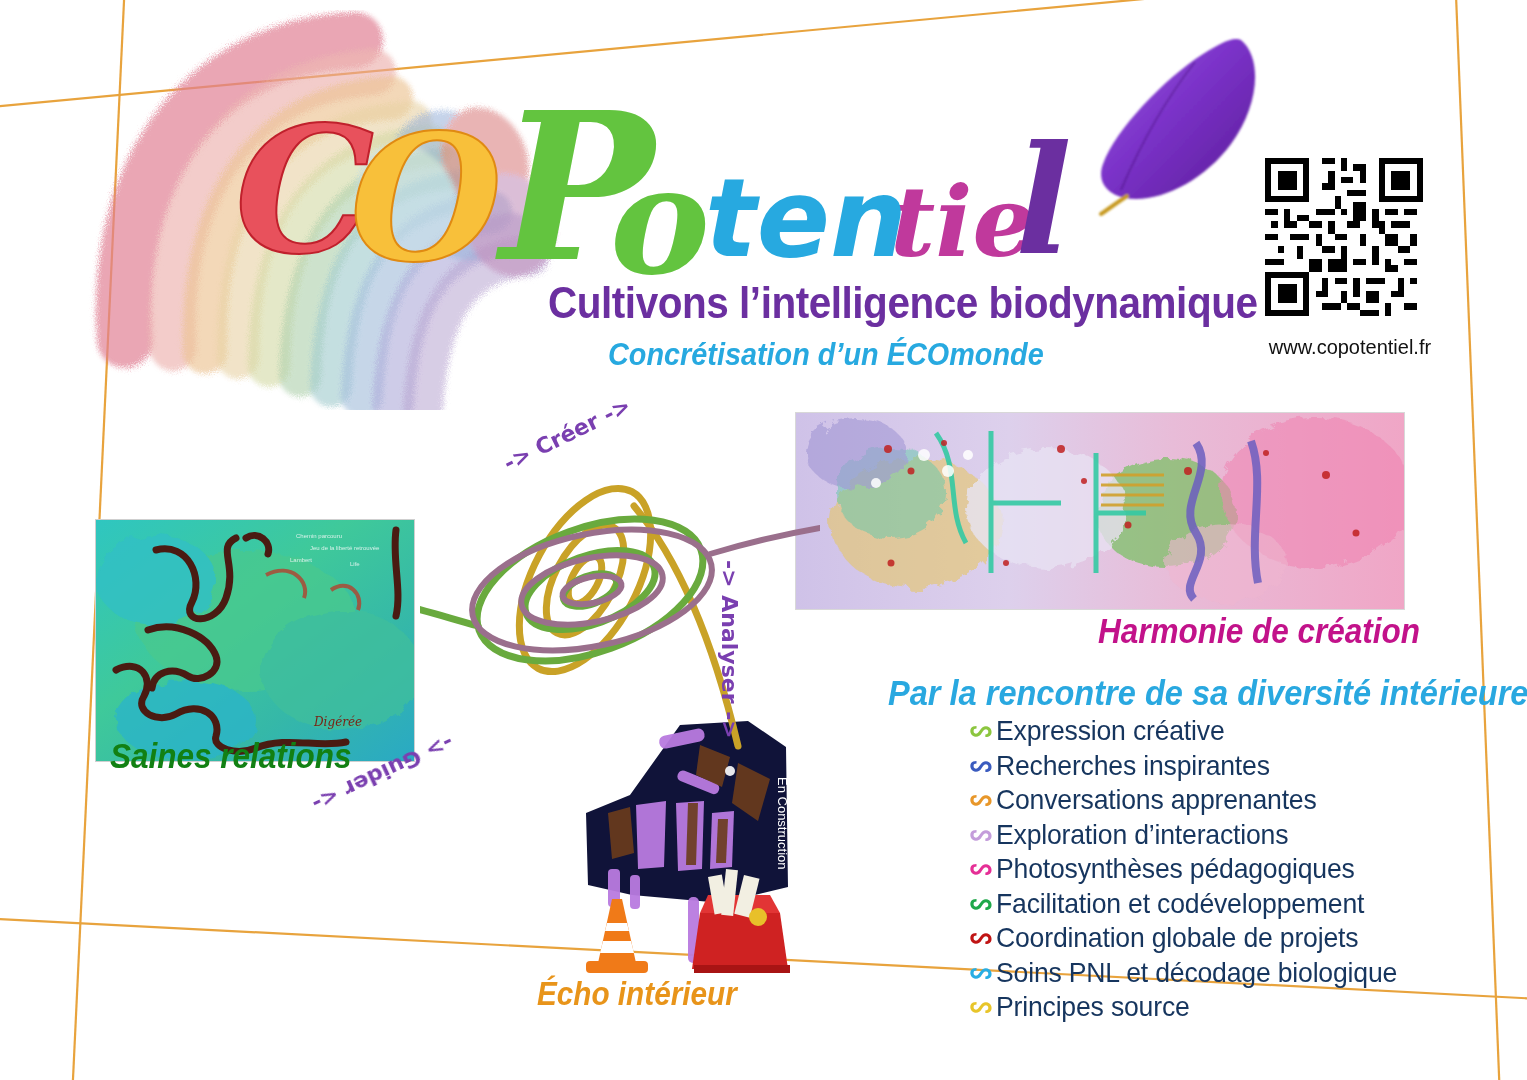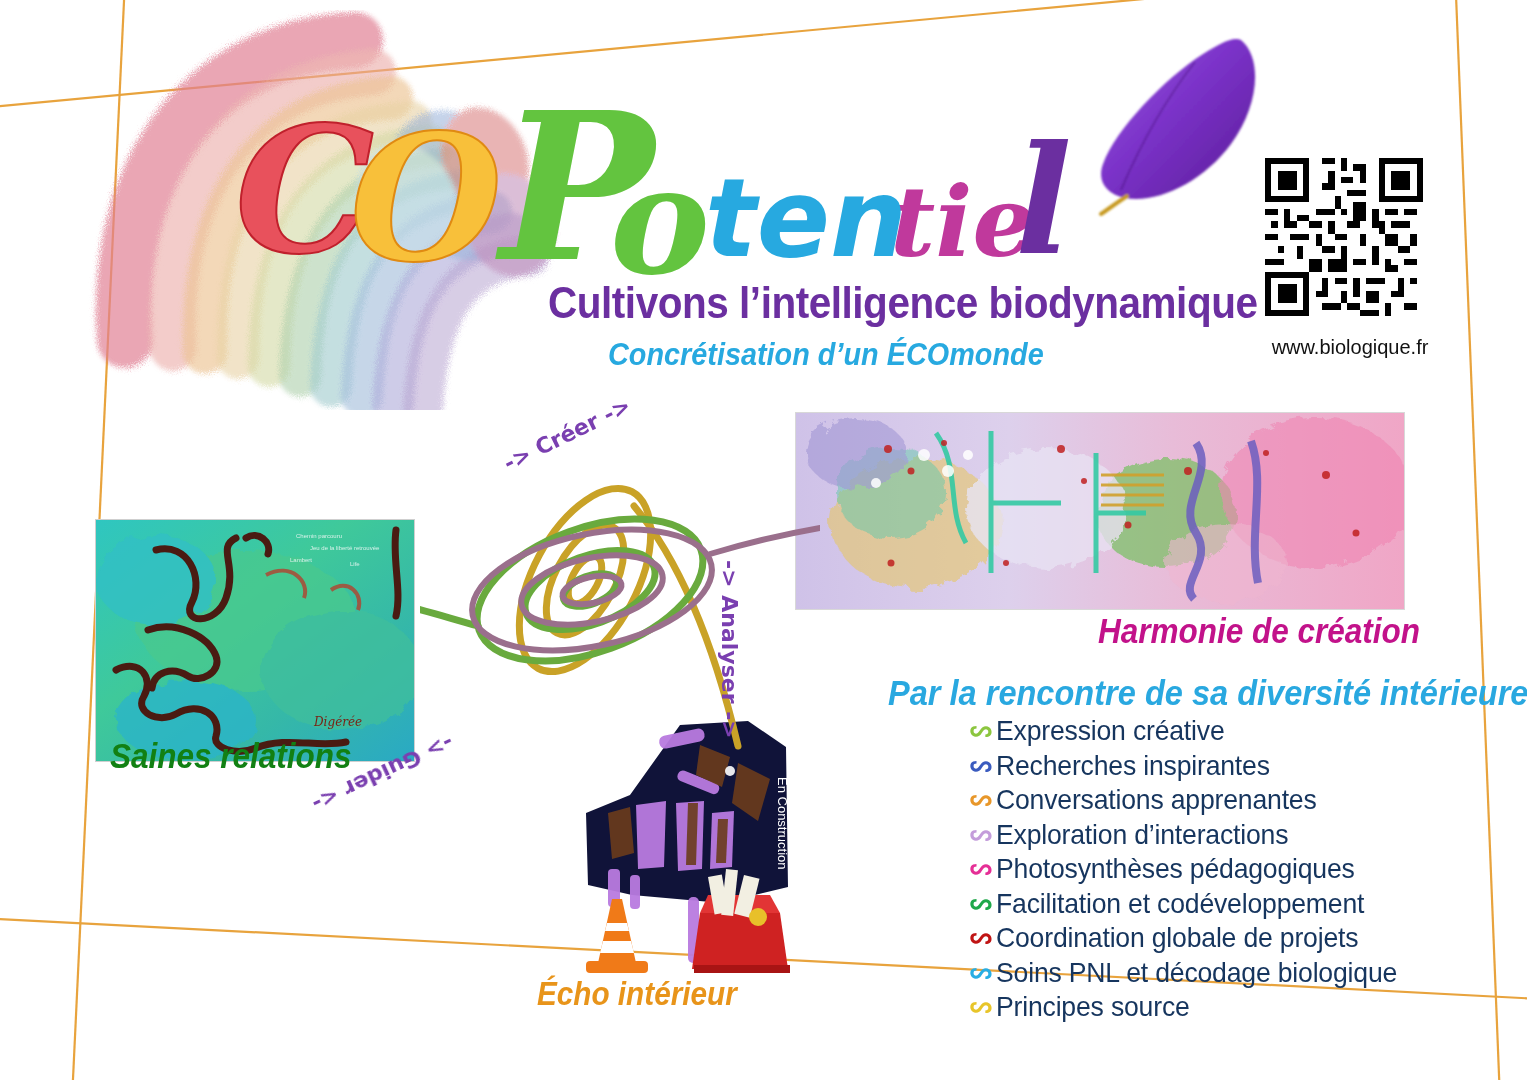--- a/index.html
+++ b/index.html
@@ -246,21 +246,21 @@
         <rect x="9" y="23" width="3" height="1"></rect>
           <rect x="13" y="23" width="2" height="1"></rect>
         <rect x="15" y="24" width="3" height="1"></rect>
           <rect x="19" y="23" width="1" height="2"></rect>
         <rect x="22" y="23" width="2" height="1"></rect>
         <rect x="8" y="17" width="1" height="1"></rect>
           <rect x="20" y="17" width="1" height="1"></rect>
       </g>
     </svg>
   </div>
-  <div class="qr-url">www.biologique.fr</div>
+  <div class="qr-url">www.copotentiel.fr</div>
 
   <div class="art art-left">
     <svg viewBox="0 0 318 241" preserveAspectRatio="none">
       <defs>
         <linearGradient id="tealbg" x1="0" y1="0" x2="1" y2="1">
           <stop offset="0%" stop-color="#2fc6c0"></stop>
             <stop offset="40%" stop-color="#3fc99a"></stop>
           <stop offset="70%" stop-color="#35b8a8"></stop>
             <stop offset="100%" stop-color="#2aa9c4"></stop>
         </linearGradient>

